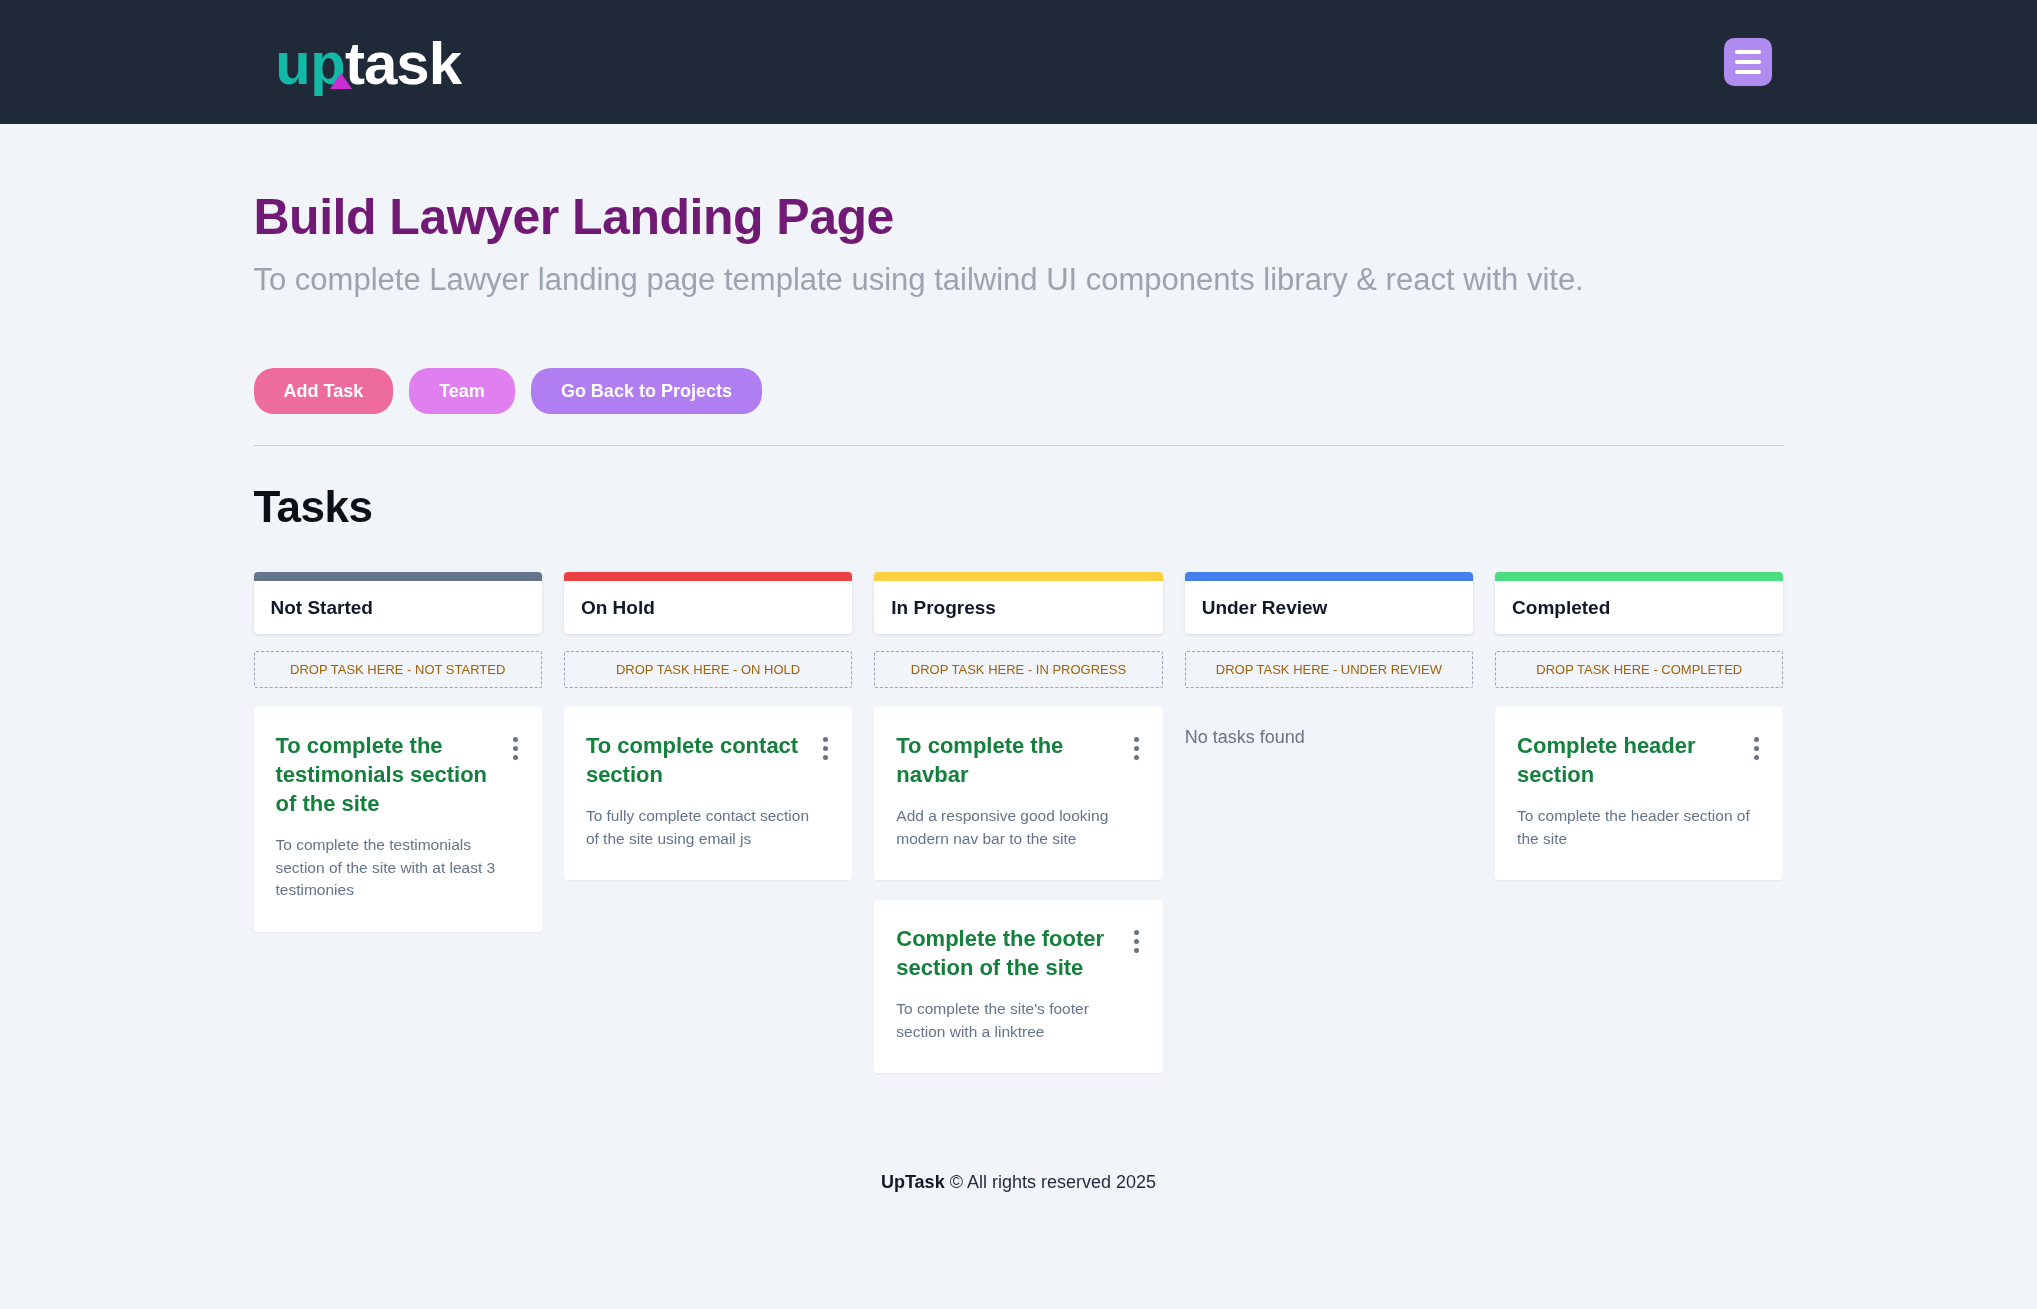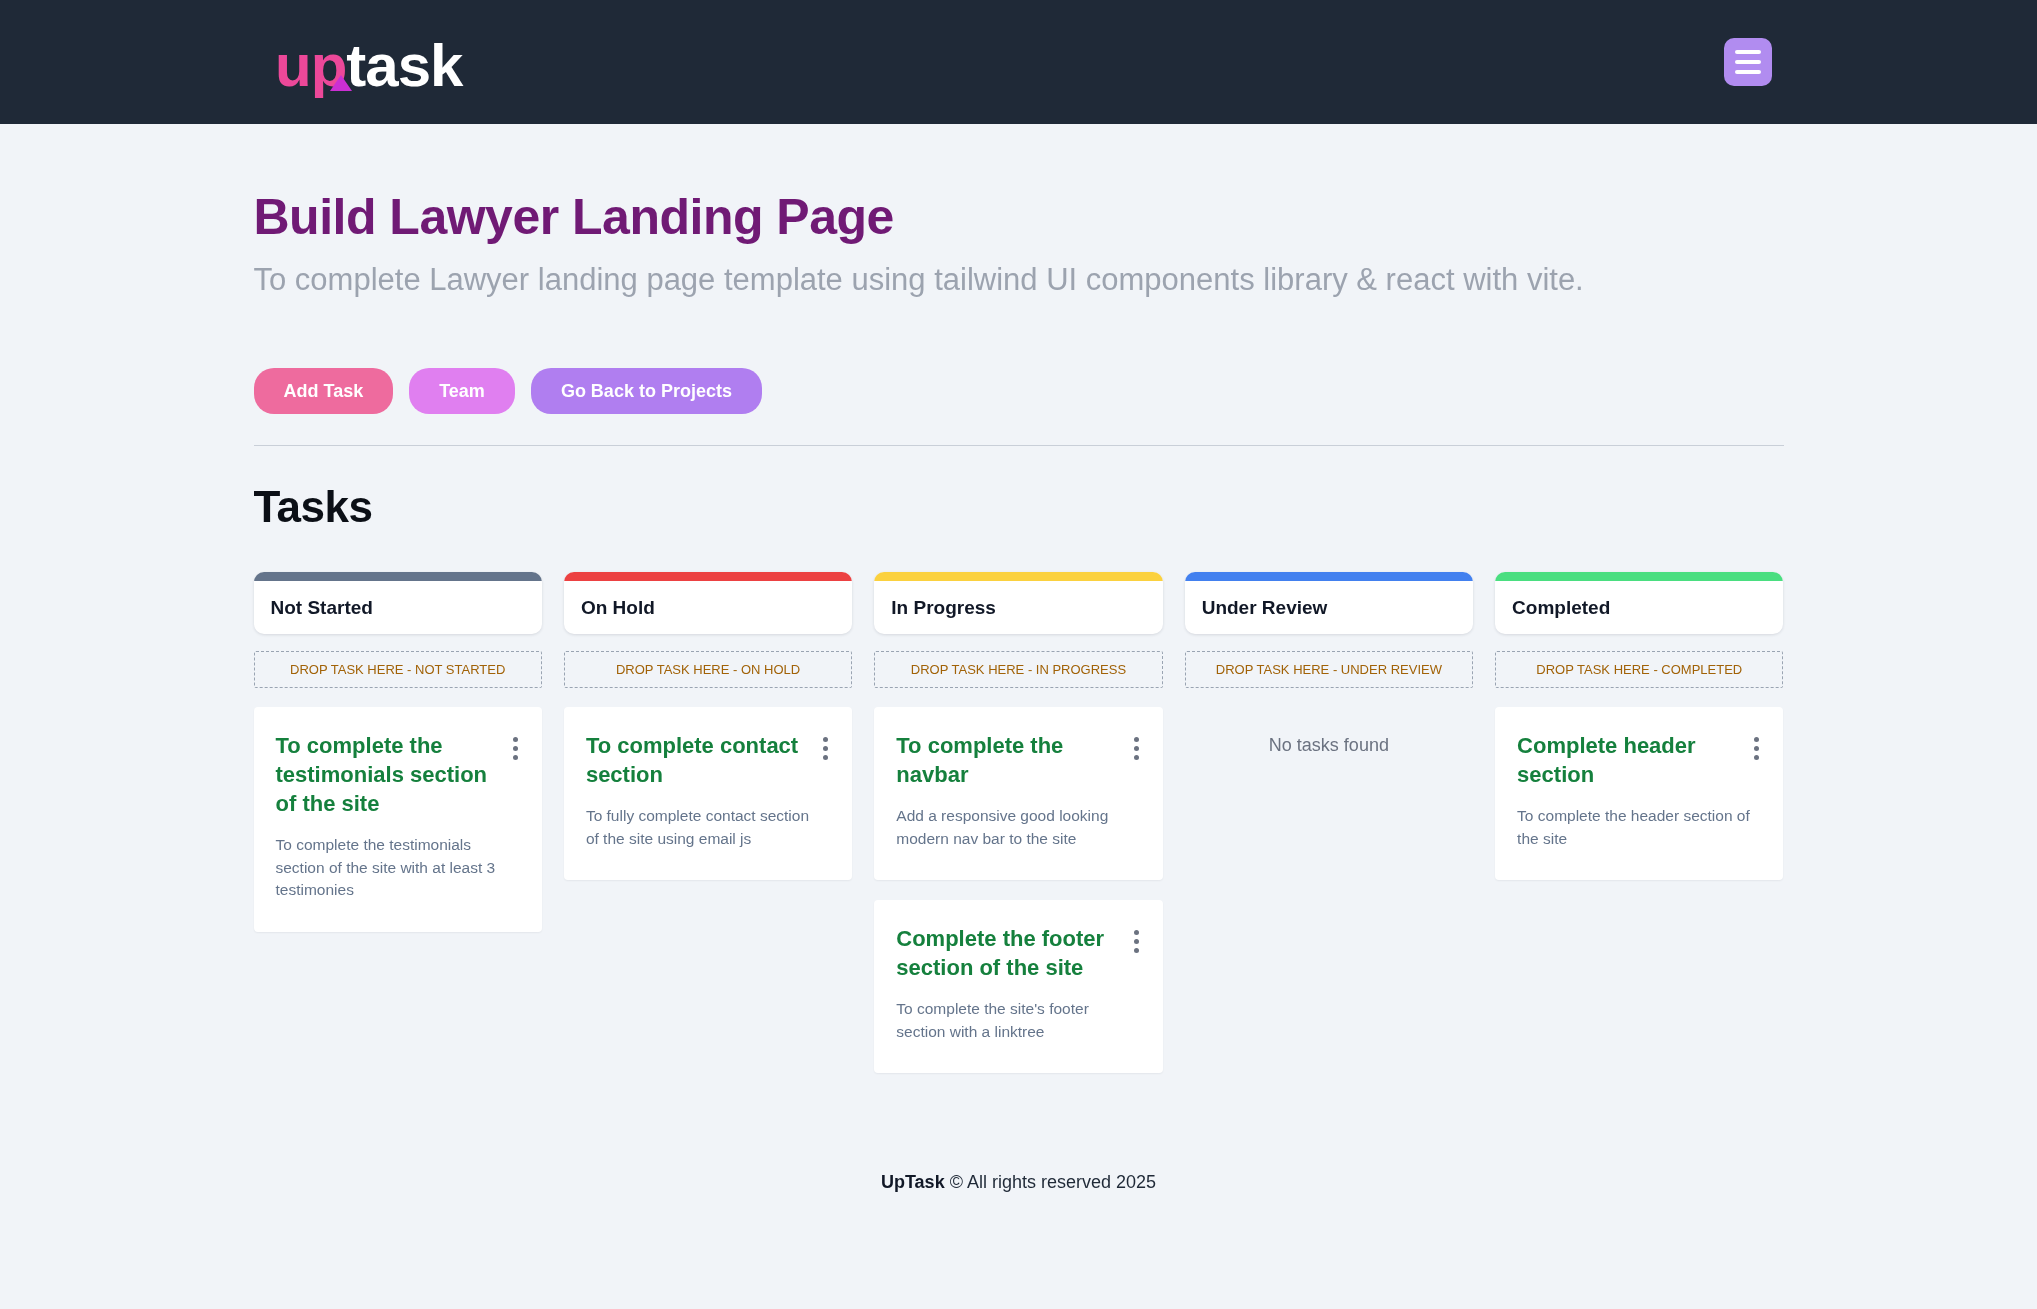--- a/index.html
+++ b/index.html
@@ -17,21 +17,21 @@
   .topbar {
     height: 124px;
     background: #1f2937;
     display: flex;
     align-items: center;
     justify-content: space-between;
     padding: 0 265px 0 275px;
     flex: 0 0 auto;
   }
   .logo { position: relative; font-size: 60px; font-weight: 700; letter-spacing: -1px; line-height: 1; padding-top: 8px; }
-  .logo .logo-up { color: #ec4899; }
+  .logo .logo-up { color: #14b8a6; font-family: Liberation Mono, monospace; }
   .logo .logo-task { color: #ffffff; }
   .logo-arrow {
     position: absolute; left: 55px; top: -16px;
     width: 0; height: 0; display: inline-block;
   }
   .logo-arrow .head {
     width: 0; height: 0;
     border-left: 11px solid transparent;
     border-right: 11px solid transparent;
     border-bottom: 16px solid #cb2fd3;
@@ -63,21 +63,21 @@
   }
 
   .divider { margin-top: 31px; border: none; border-top: 1px solid #c9cfd8; }
 
   .tasks-heading { margin-top: 36px; font-size: 44px; font-weight: 700; letter-spacing: -0.5px; color: #0b0f16; }
 
   
   .board { margin-top: 40px; display: grid; grid-template-columns: repeat(5, 1fr); gap: 22px; }
   .column { display: flex; flex-direction: column; }
   .column-header {
-    background: #ffffff; border-radius: 10px; overflow: hidden;
+    background: #ffffff; border-radius: 4px; overflow: hidden;
     box-shadow: 0 1px 3px rgba(15, 23, 42, 0.12);
     text-align: right;
   }
   .column-accent { height: 9px; }
   .column-label { height: 53px; display: flex; align-items: center; padding: 0 17px; font-size: 19px; font-weight: 700; color: #111827; }
 
   .drop-zone {
     margin-top: 17px; height: 37px;
     border: 1.5px dashed #9aa4b2; border-radius: 2px;
     display: flex; align-items: center; justify-content: center;
@@ -88,21 +88,21 @@
   .task-card {
     background: #ffffff; border-radius: 4px;
     padding: 24px 20px 30px 22px;
     box-shadow: 0 1px 2px rgba(15, 23, 42, 0.06);
   }
   .card-top { display: flex; align-items: flex-start; }
   .card-title { flex: 1 1 auto; font-size: 22px; line-height: 1.32; font-weight: 700; color: #15803d; padding-right: 14px; }
   .kebab { flex: 0 0 auto; background: none; border: none; cursor: pointer; padding: 6px 4px; display: flex; flex-direction: column; gap: 4px; }
   .kebab i { display: block; width: 5px; height: 5px; border-radius: 50%; background: #6b7280; }
   .card-desc { margin-top: 16px; font-size: 15.5px; line-height: 1.45; color: #64748b; max-width: 235px; }
-  .empty-state { margin-top: 28px; text-align: center; font-size: 18px; color: #6b7280; }
+  .empty-state { margin-top: 20px; text-align: left; font-size: 18px; color: #6b7280; }
 
   
   .footer { flex: 0 0 auto; text-align: center; padding-bottom: 116px; font-size: 18px; color: #1f2937; }
   .footer .brand { font-weight: 700; color: #111827; }
 </style>
 </head>
 <body>
 
 <header class="topbar">
   <div class="logo">

